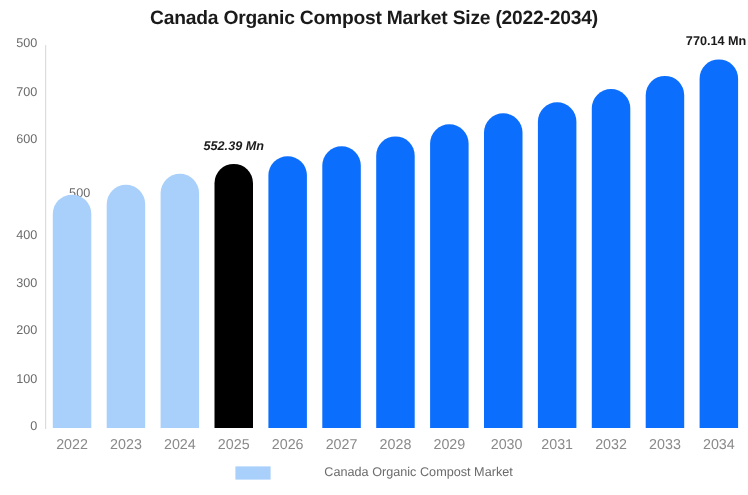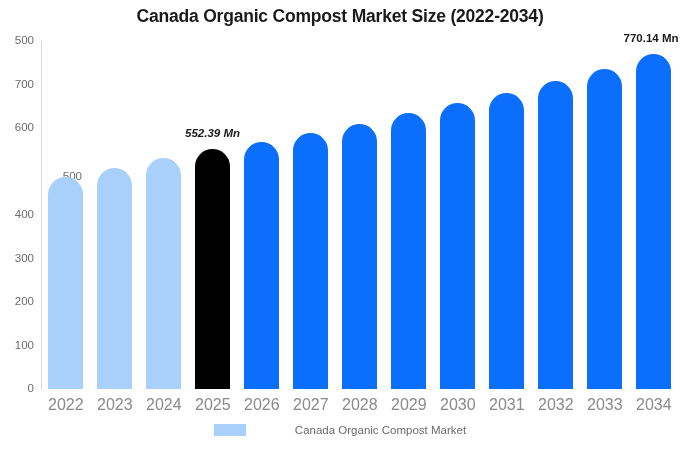--- a/index.html
+++ b/index.html
@@ -53,21 +53,21 @@
     bottom:61px;          
     width:35px;
     border-top-left-radius:17.5px;
     border-top-right-radius:17.5px;
   }
   .x-tick-label{
     position:absolute;
     top:396px;
     width:35px;
     text-align:center;
-    font-size:16px;
+    font-size:13px;
     color:#8a8a8a;
     font-family:"Liberation Sans", sans-serif;
   }
   .value-label{
     position:absolute;
     font-size:11.5px;
     font-weight:bold;
     color:#1a1a1a;
     white-space:nowrap;
     font-family:"Liberation Sans", sans-serif;

